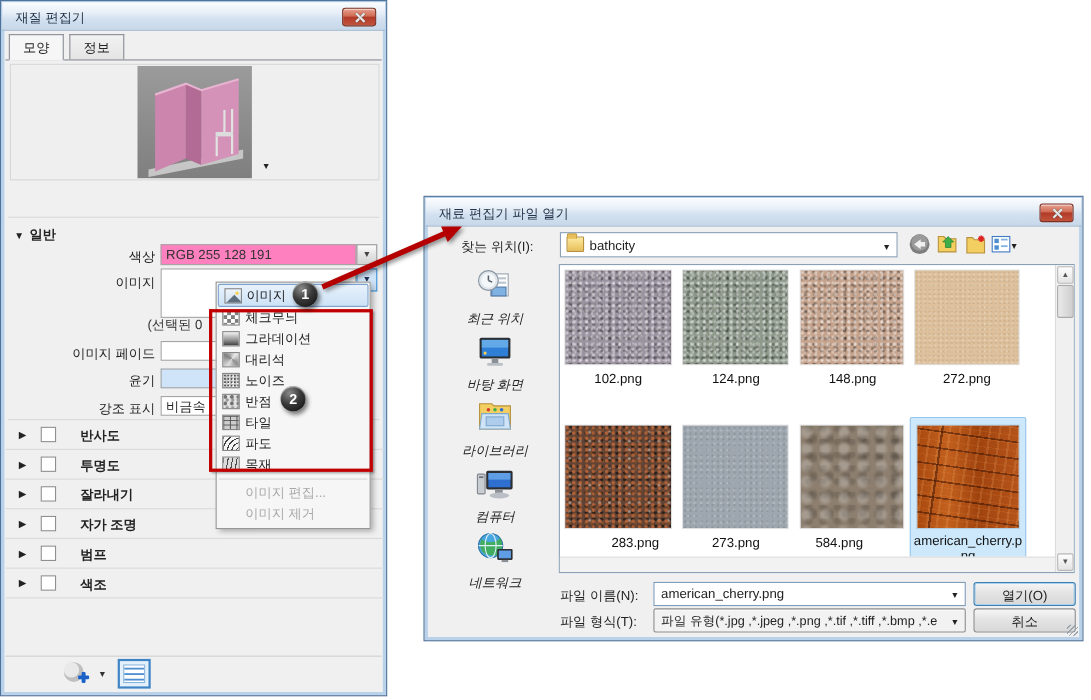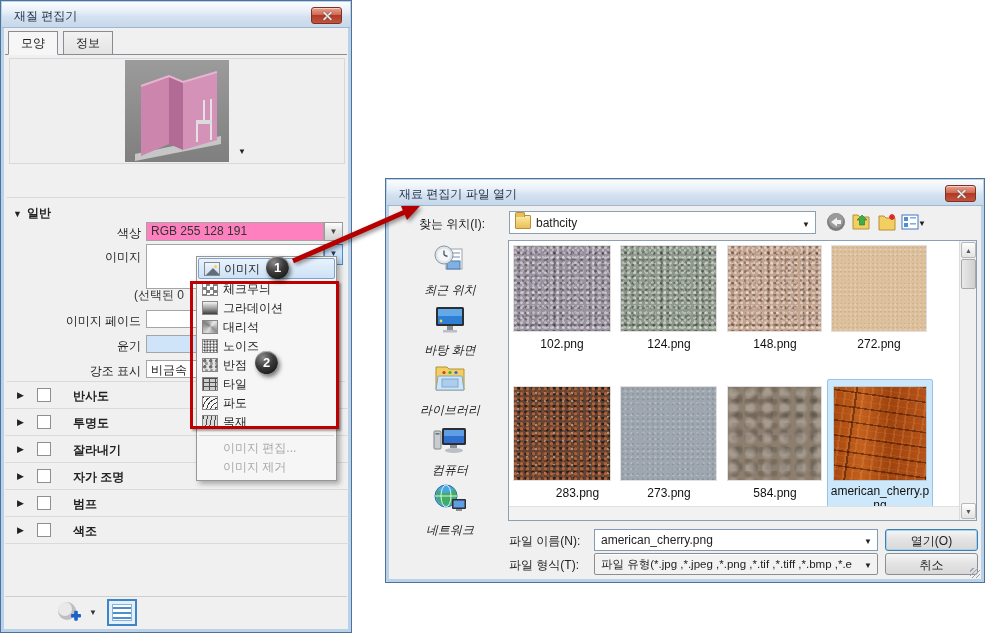--- a/index.html
+++ b/index.html
@@ -447,21 +447,21 @@
       <div class="fname" style="left:318px; top:96px;">272.png</div>
 
       <div class="thumb t283" style="left:5px; top:146px; width:96px; height:93px;"></div>
       <div class="thumb t532" style="left:112px; top:146px; width:95px; height:93px;"></div>
       <div class="thumb t584" style="left:219px; top:146px; width:93px; height:93px;"></div>
       <div class="thumb twood" style="left:325px; top:146px; width:92px; height:93px;">
         <div class="planks"></div>
       </div>
       <div class="fname" style="left:1px; top:245px;padding-left:31px;">283.png</div>
       <div class="fname" style="left:108px; top:245px;">273.png</div>
-      <div class="fname" style="left:214px; top:245px;">584.png</div>
+      <div class="fname" style="left:202px; top:245px;">584.png</div>
       <div class="fname" style="left:320px; top:243px; width:102px; word-break:break-all; line-height:14px;">american_cherry.png</div>
 
       <div class="hscroll"></div>
       <div class="vscroll">
         <div class="vs-btn" style="top:1px;">▲</div>
         <div class="vs-thumb"></div>
         <div class="vs-btn" style="bottom:1px;">▼</div>
       </div>
     </div>
 

